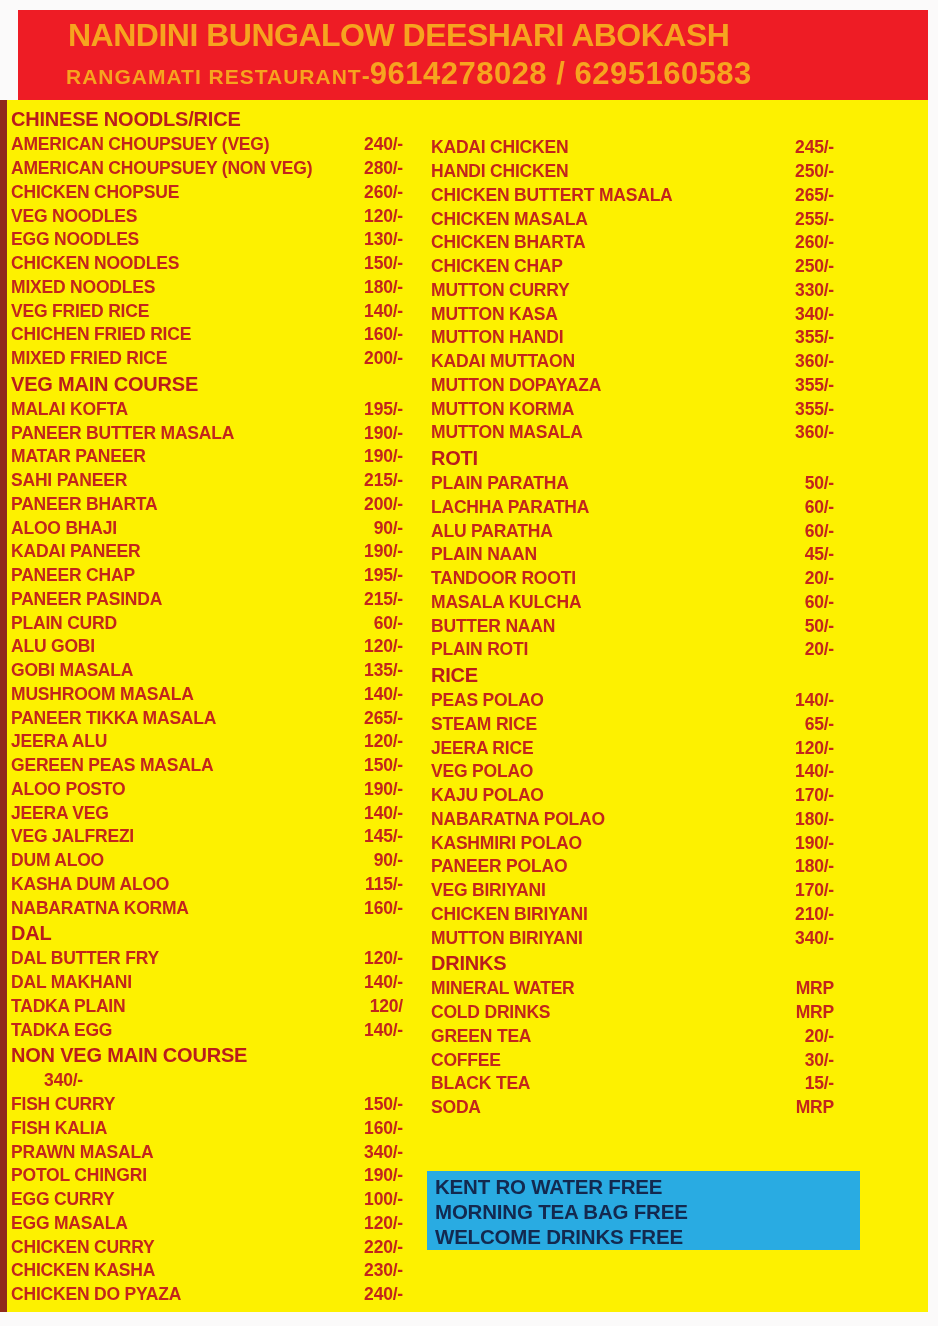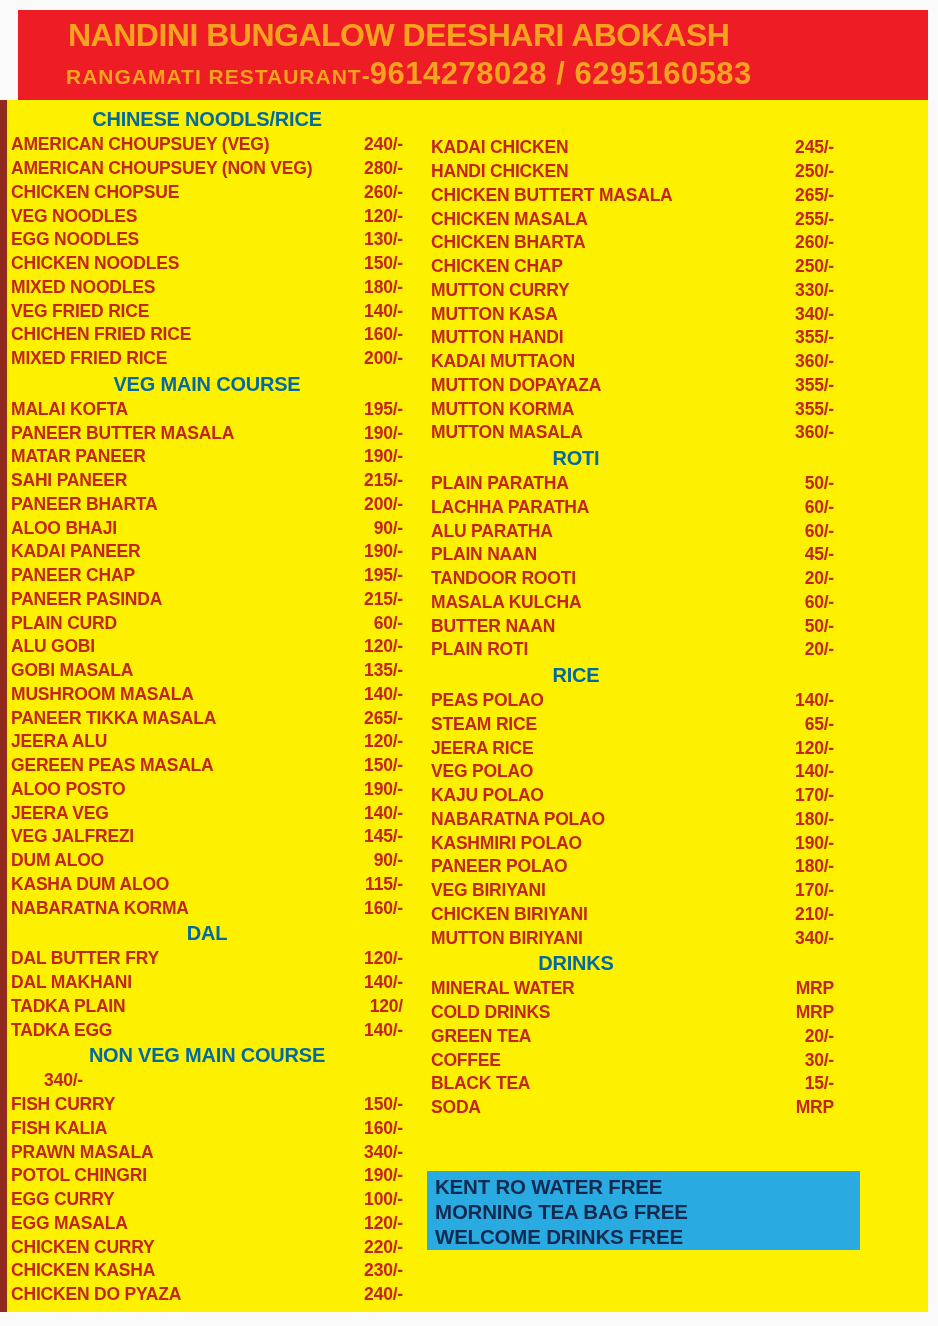--- a/index.html
+++ b/index.html
@@ -36,22 +36,22 @@
   .menu-body{
     position:absolute;left:0;top:100px;width:921px;height:1212px;
     background:var(--body-bg,#fdf100);
     border-left:7px solid var(--edge-strip,#8f2a1c);
   }
   .col{position:absolute;top:0;}
   .col-left{left:4px;top:6px;width:392px;}
   .col-right{left:424px;top:36px;width:403px;}
   .sec{
     height:27px;line-height:27px;
-    font-size:20px;font-weight:700;color:#0369a1;
-    text-align:center;letter-spacing:-0.2px;
+    font-size:20px;font-weight:700;color:#b91c1c;
+    letter-spacing:-0.2px;
     white-space:nowrap;
   }
   .col-right .sec{width:290px;}
   .row{
     display:flex;align-items:center;height:23.75px;
     color:var(--item-red,#c2251c);
     font-size:17.5px;font-weight:700;letter-spacing:-0.2px;
     white-space:nowrap;
   }
   .nm{flex:1;overflow:hidden;}

